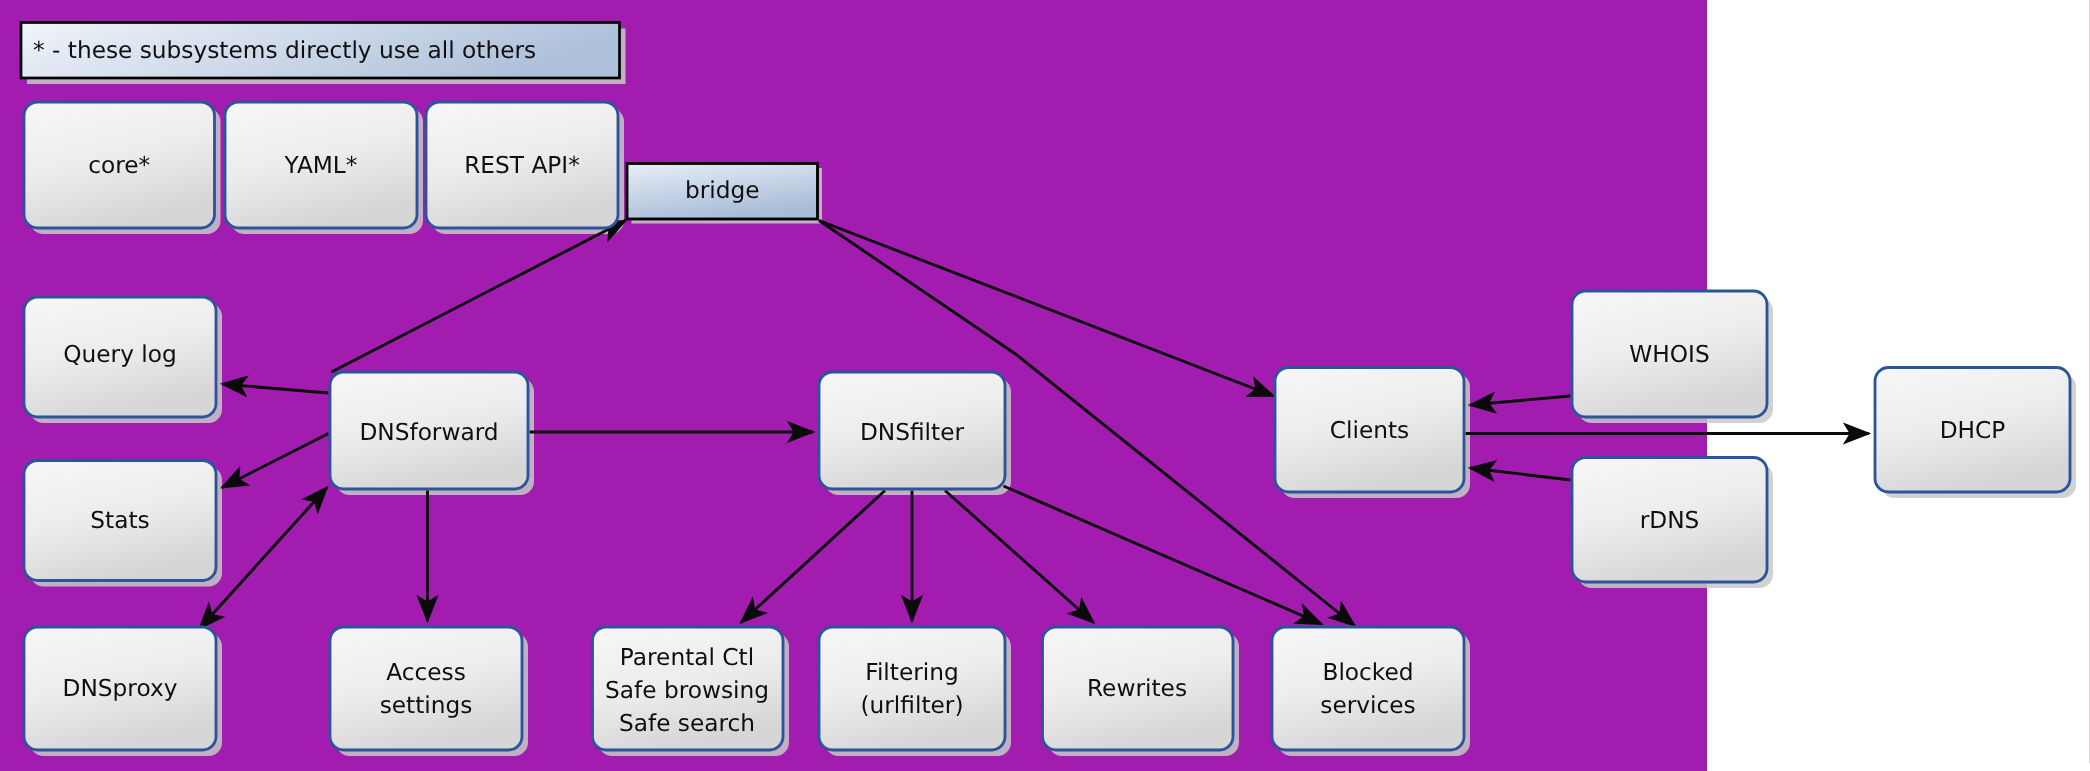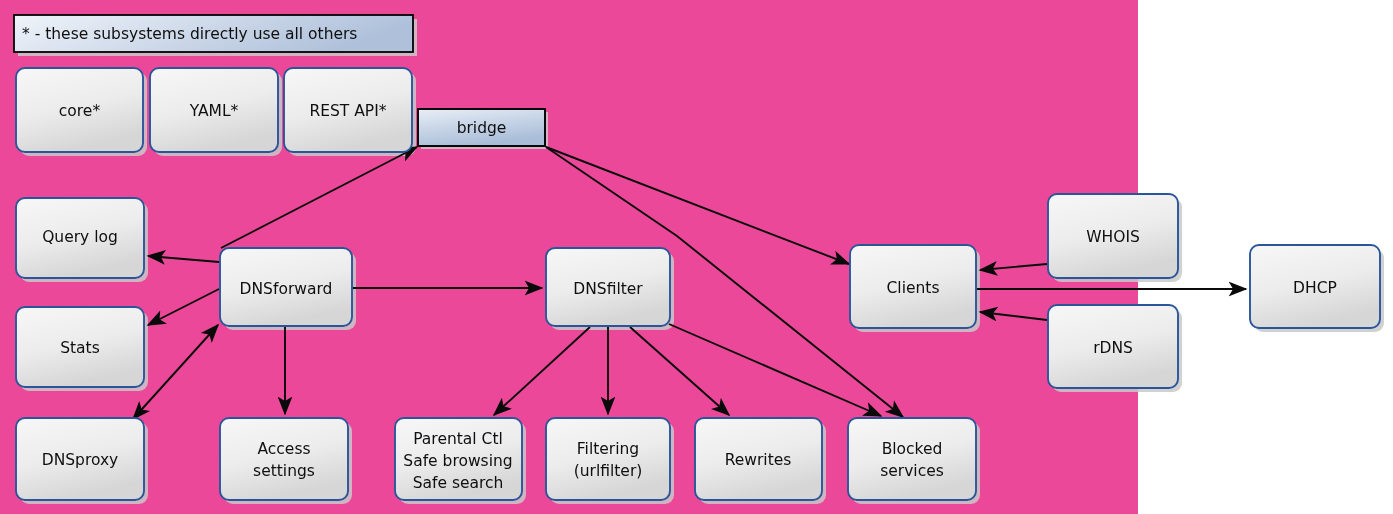--- a/index.html
+++ b/index.html
@@ -10,21 +10,21 @@
   body {
     font-family: "DejaVu Sans", sans-serif;
     width: 1393px;
     height: 514px;
     overflow: hidden;
   }
   #diagram-root {
     position: relative;
     width: 1138px;
     height: 514px;
-    background: #ec4899;
+    background: #a21caf;
   }
   svg.diagram {
     display: block;
     width: 1393px;
     height: 514px;
   }
   .node-label {
     font-family: "DejaVu Sans", sans-serif;
     font-size: 15.5px;
     fill: #0f0f0f;

